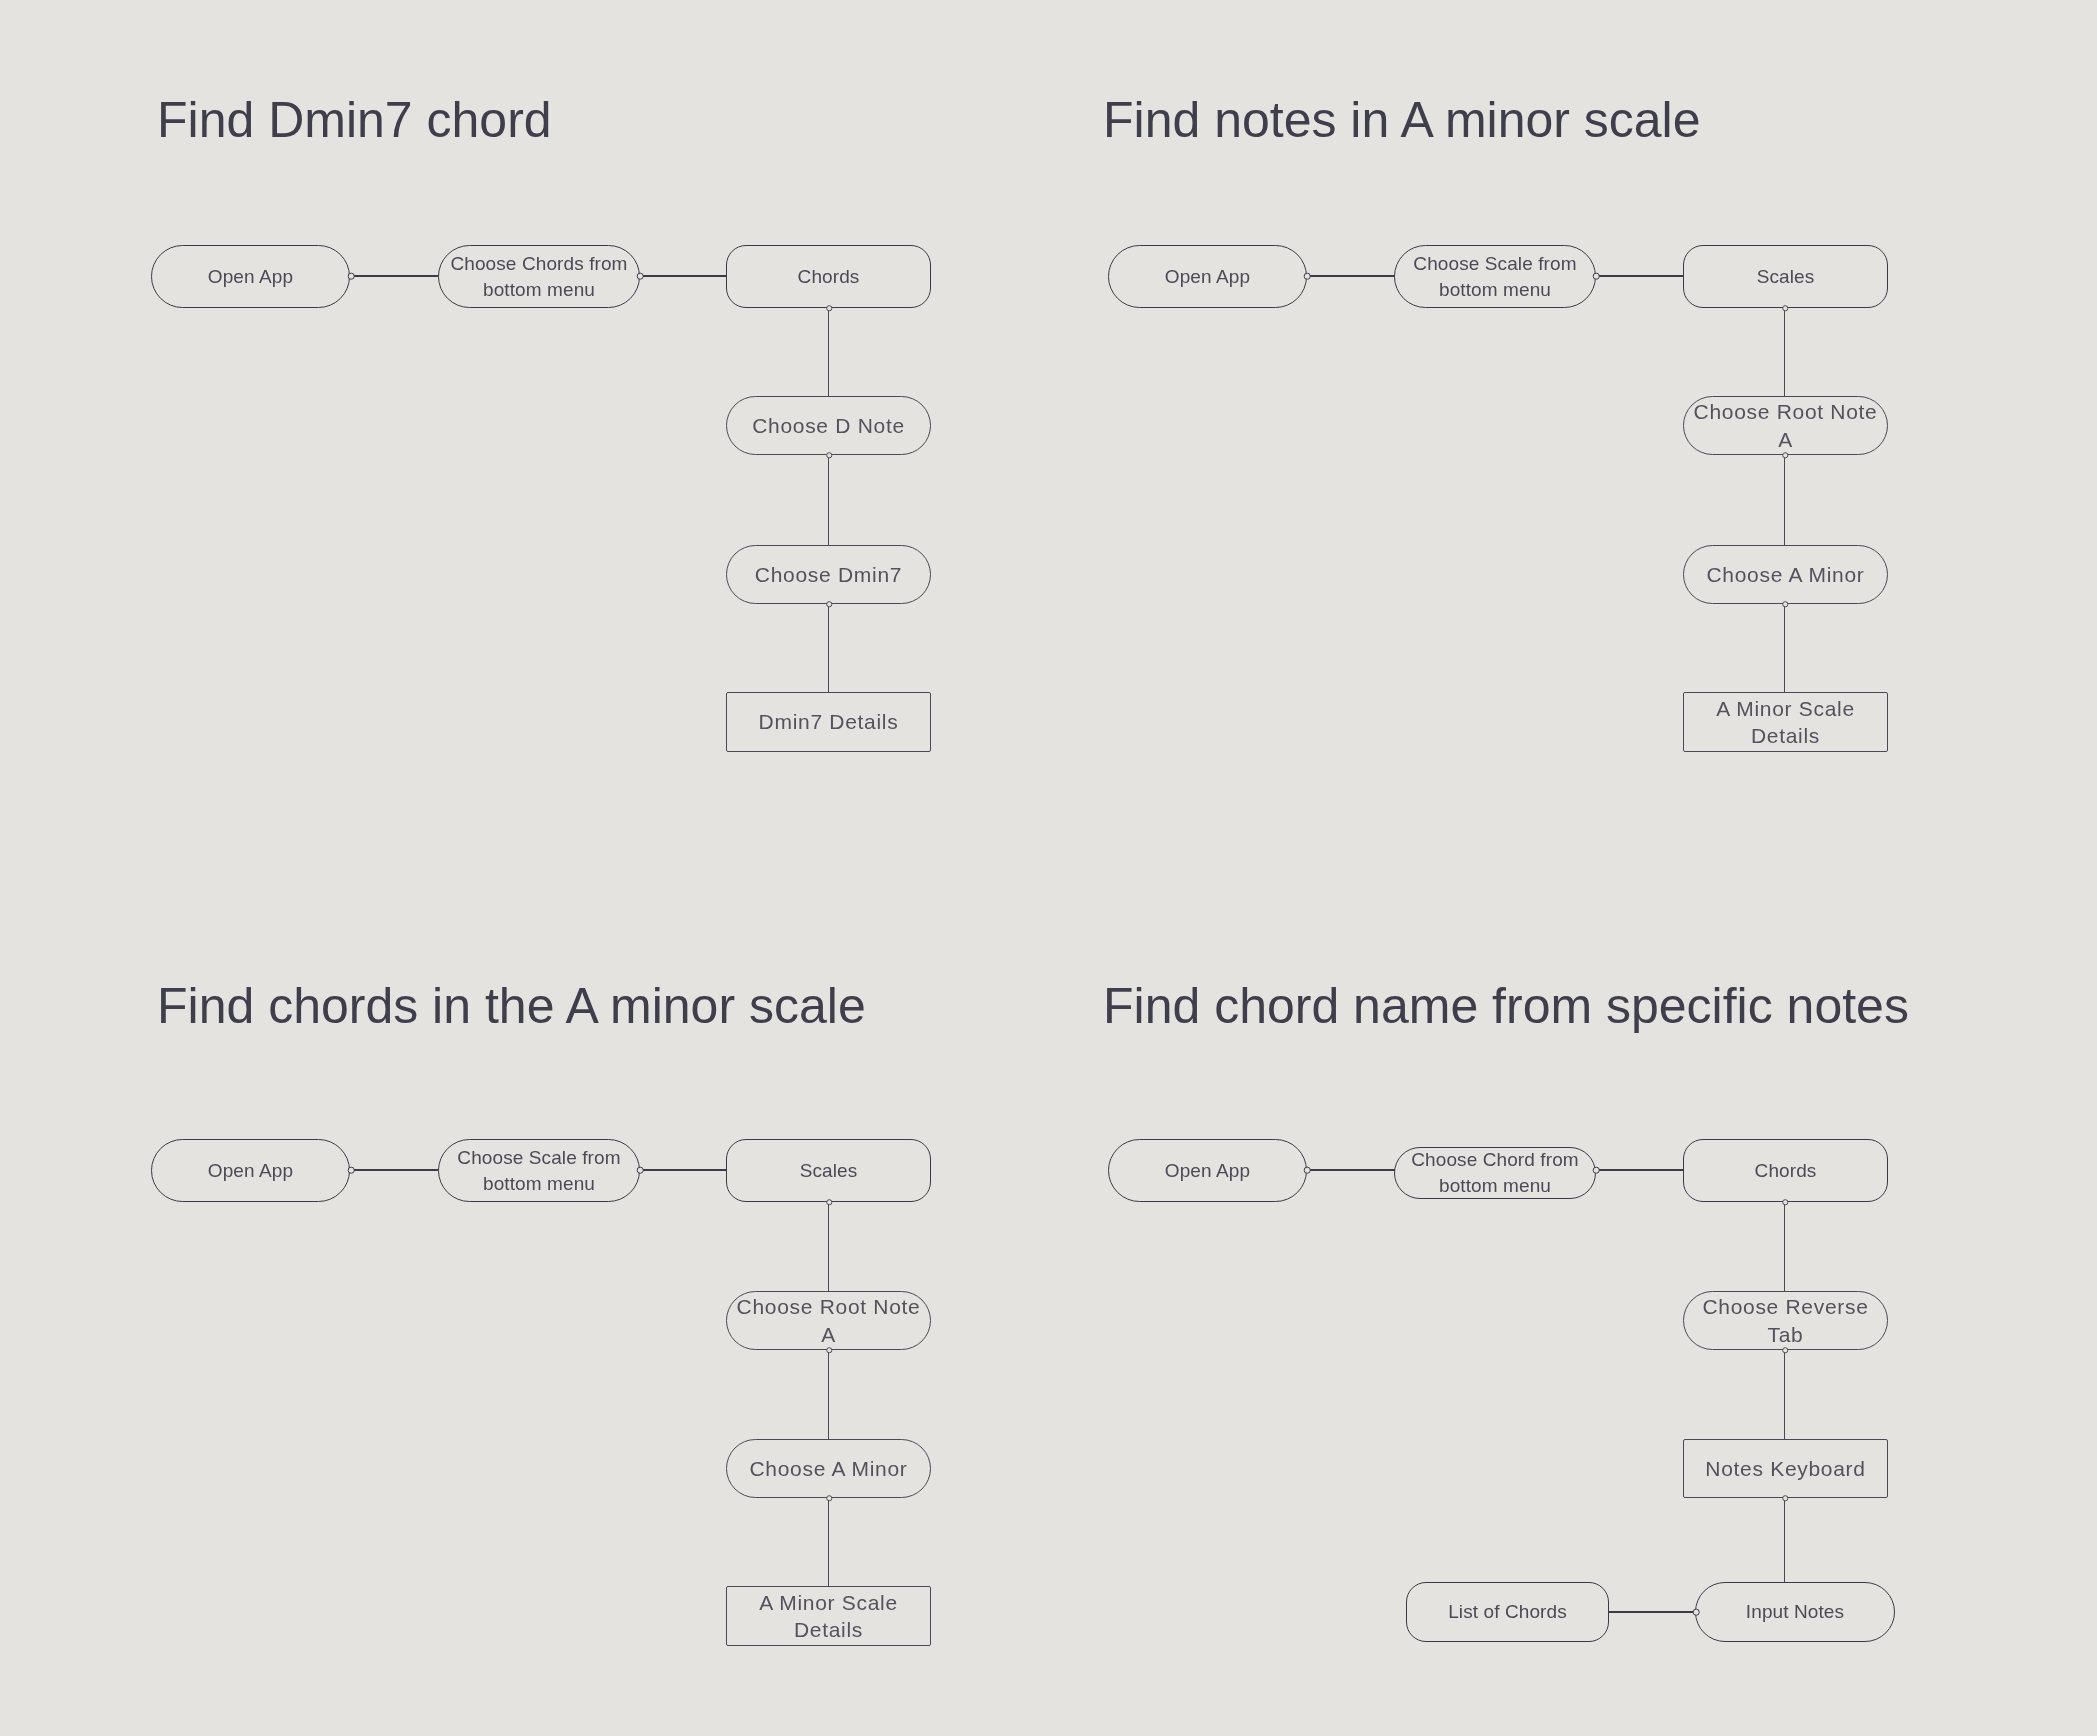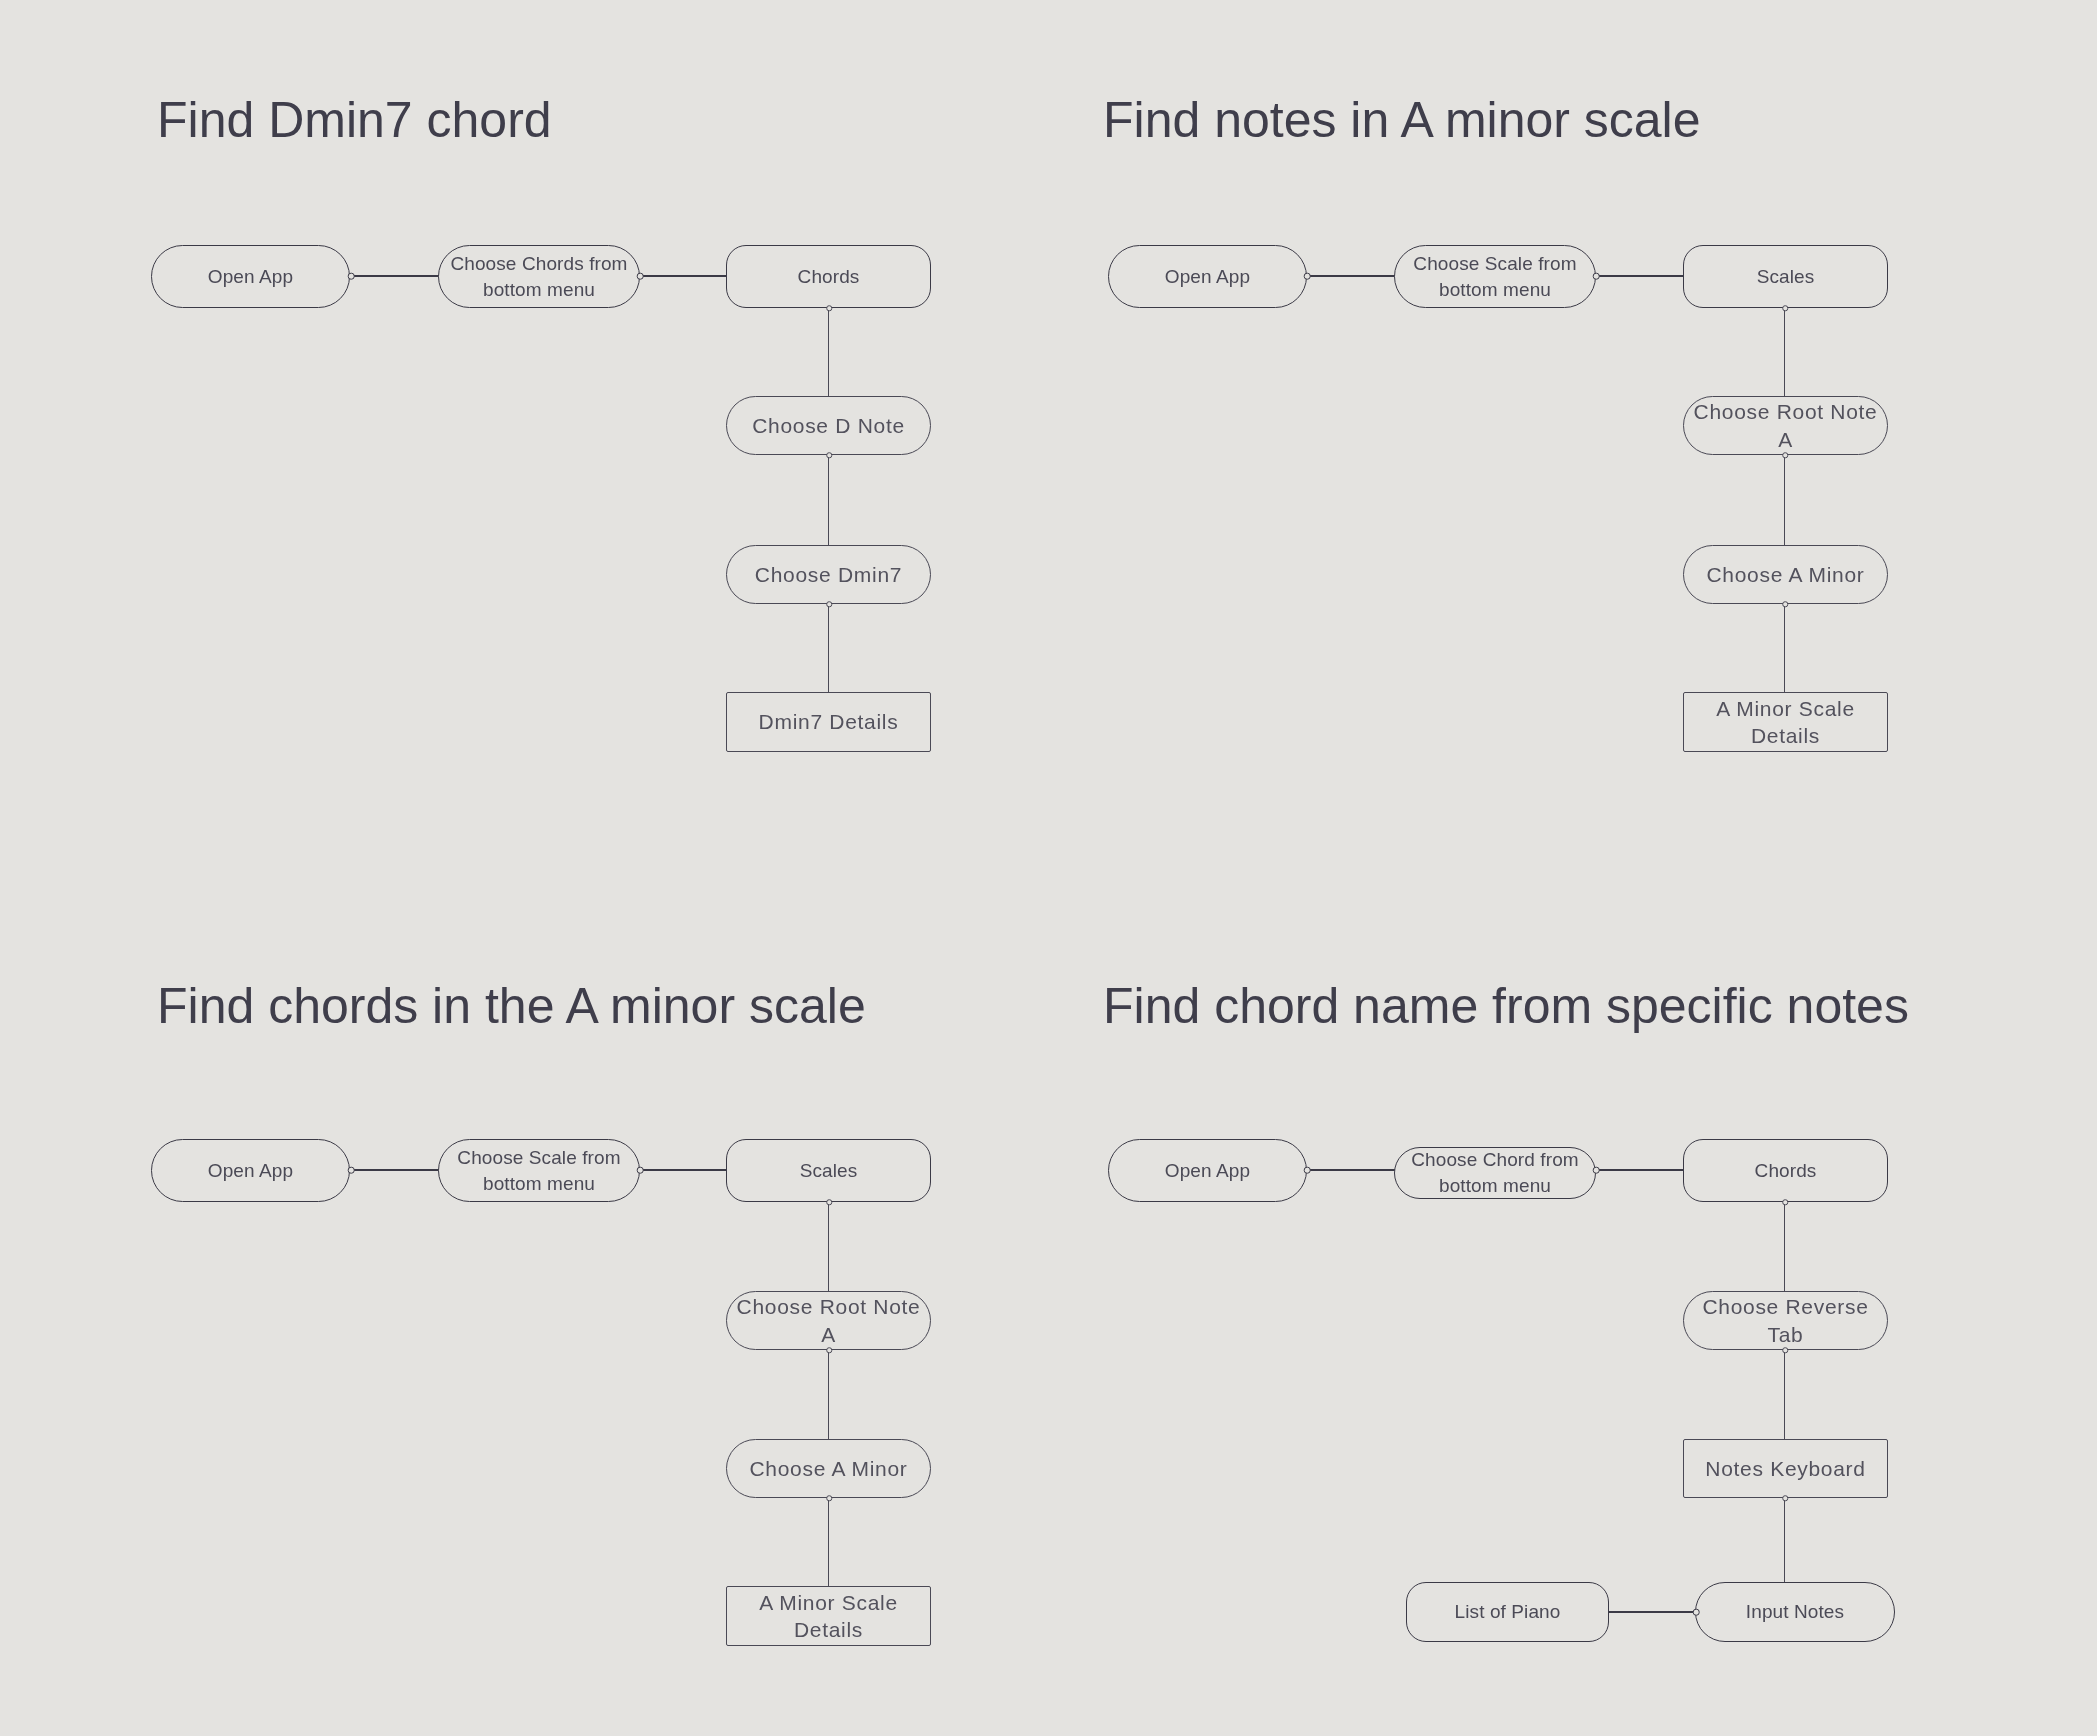--- a/index.html
+++ b/index.html
@@ -177,21 +177,21 @@
   <div class="node pill b-thin t-wide" style="left:1683px;top:1291px;width:205px;height:59px;justify-content:center;">
     <span class="label">Choose Reverse Tab</span>
   </div>
   <div class="node rect-sm b-thin t-wide" style="left:1683px;top:1439px;width:205px;height:59px;">
     <span class="label">Notes Keyboard</span>
   </div>
   <div class="node pill b-thick t-narrow" style="left:1695px;top:1582px;width:200px;height:60px;">
     <span class="label">Input Notes</span>
   </div>
   <div class="node rect b-thick t-narrow" style="left:1406px;top:1582px;width:203px;height:60px;">
-    <span class="label">List of Piano</span>
+    <span class="label">List of Chords</span>
   </div>
 
   <div class="dot thick" style="left:1307px;top:1170px;"></div>
   <div class="dot thick" style="left:1596px;top:1170px;"></div>
   <div class="dot thin" style="left:1785px;top:1202px;"></div>
   <div class="dot thin" style="left:1785px;top:1350px;"></div>
   <div class="dot thin" style="left:1785px;top:1498px;"></div>
   <div class="dot thick" style="left:1696px;top:1612px;"></div>
 </div>
 

